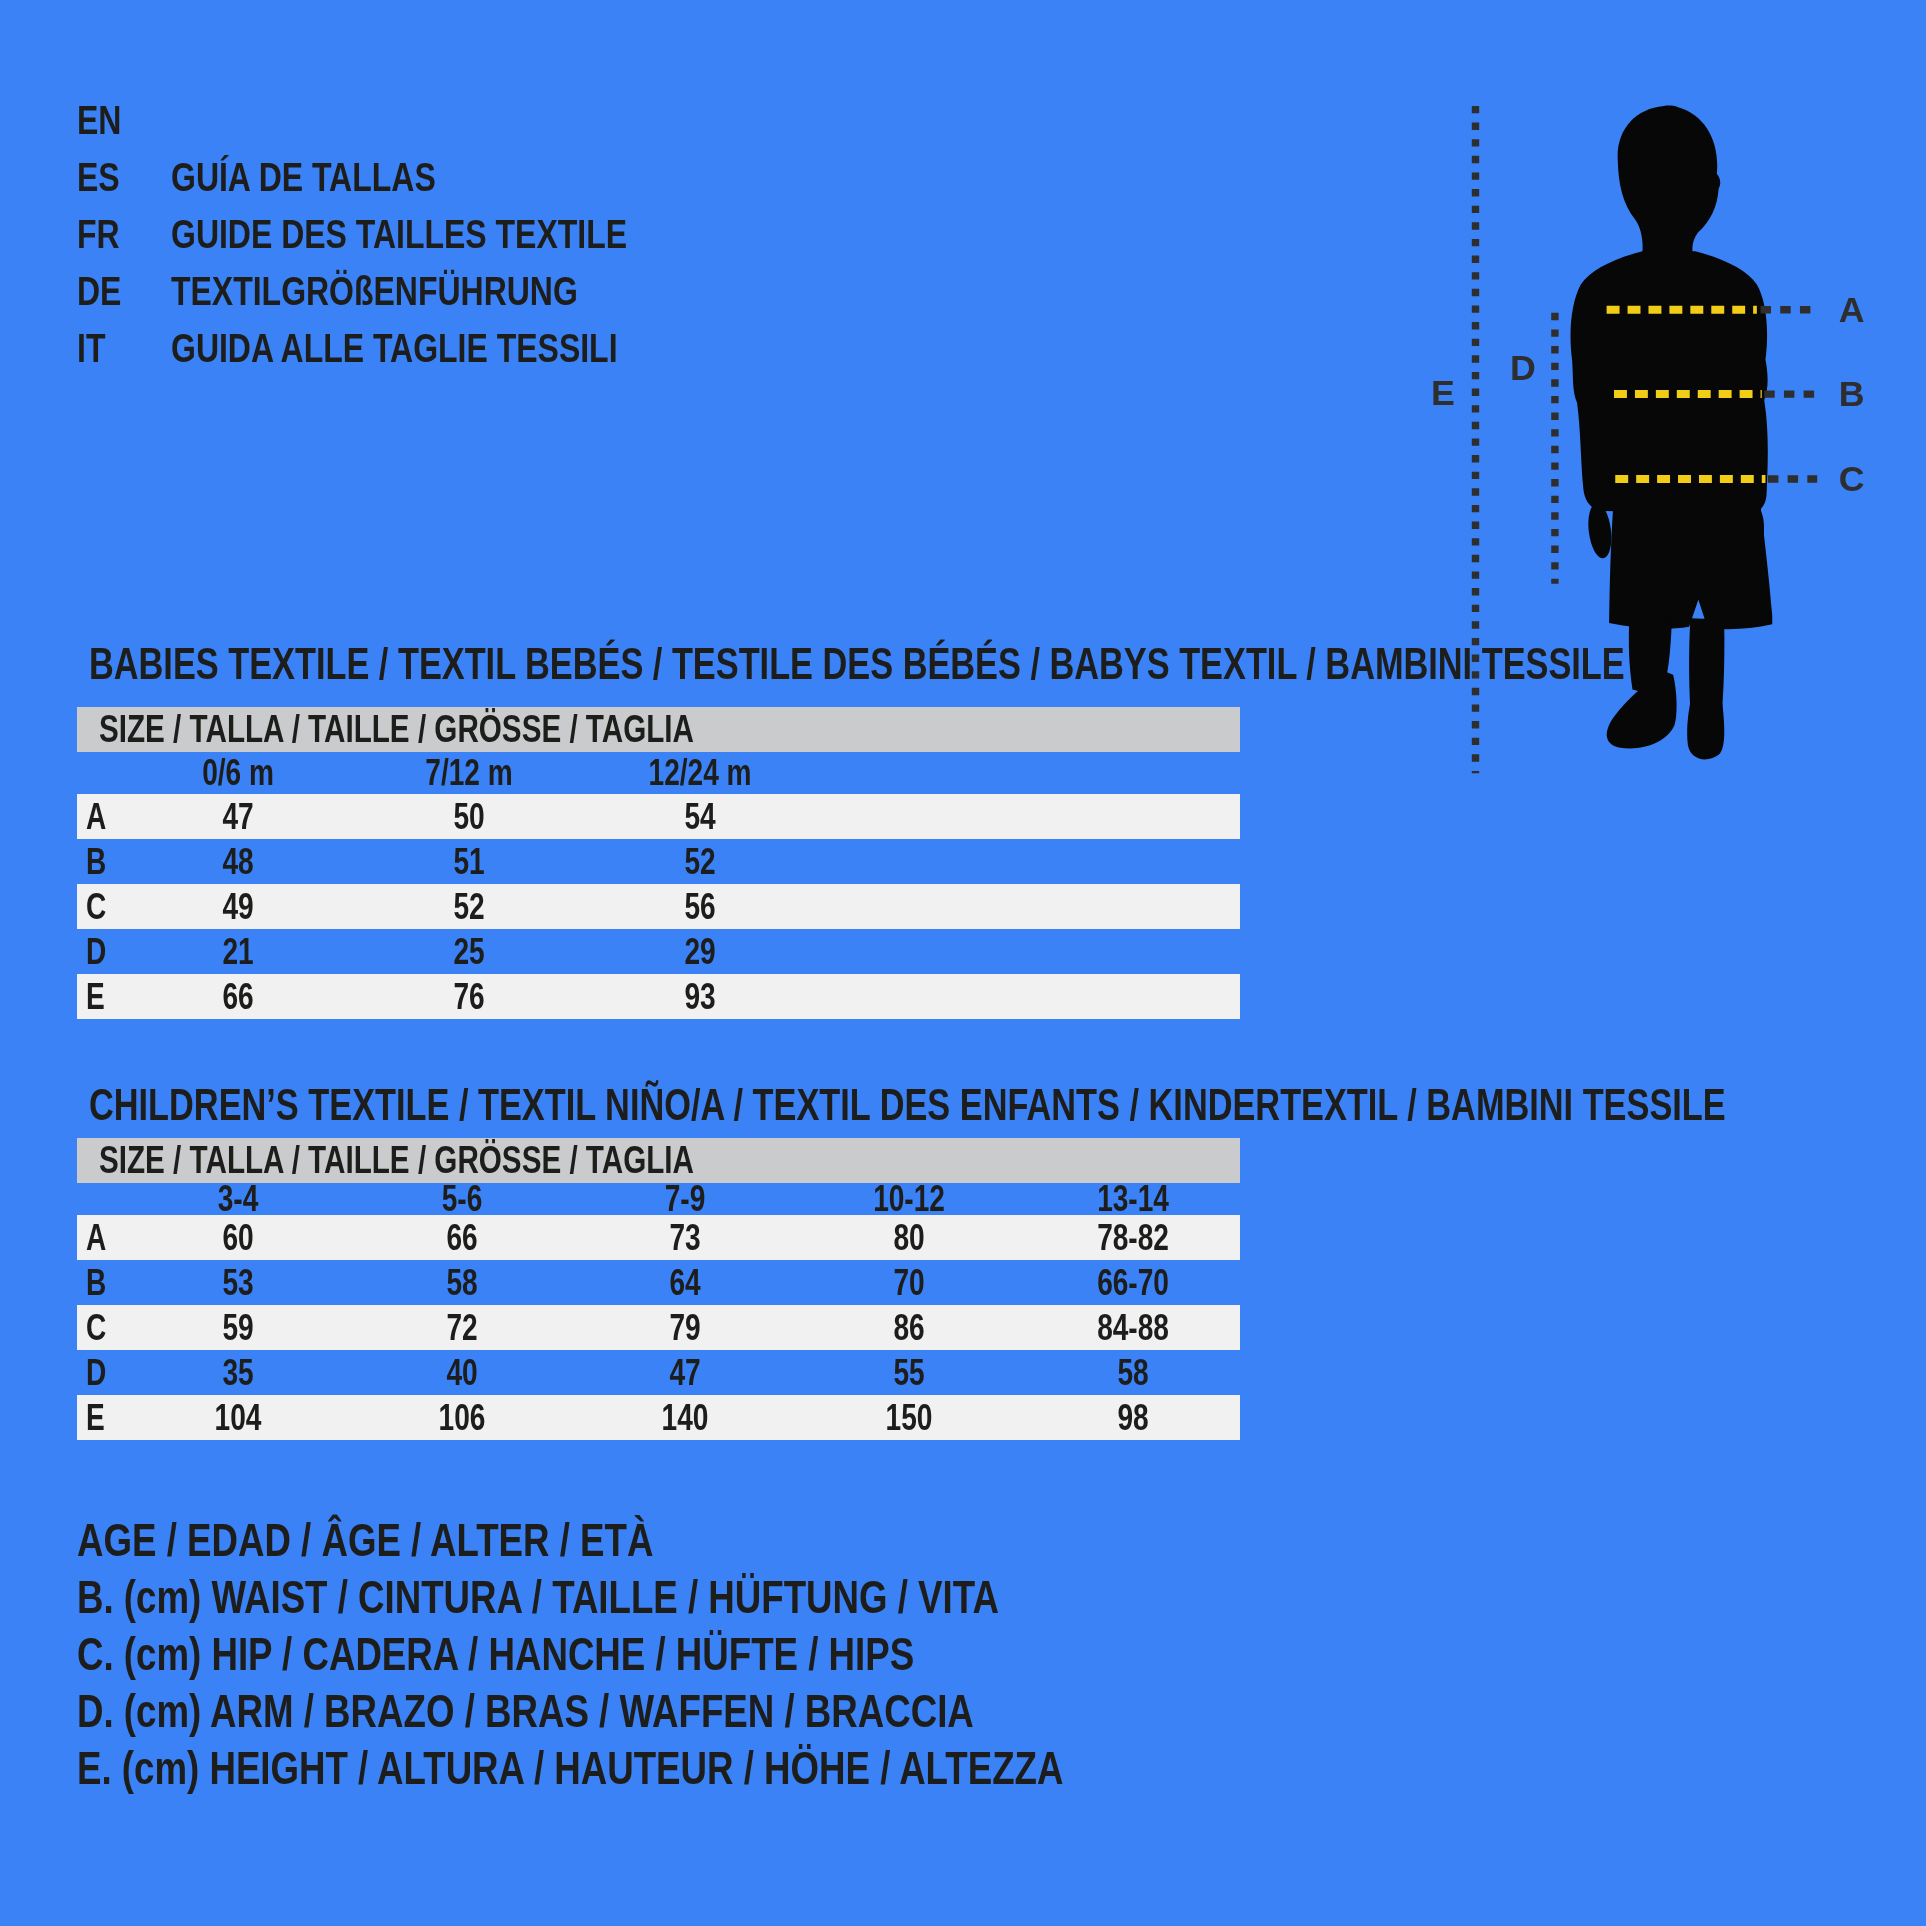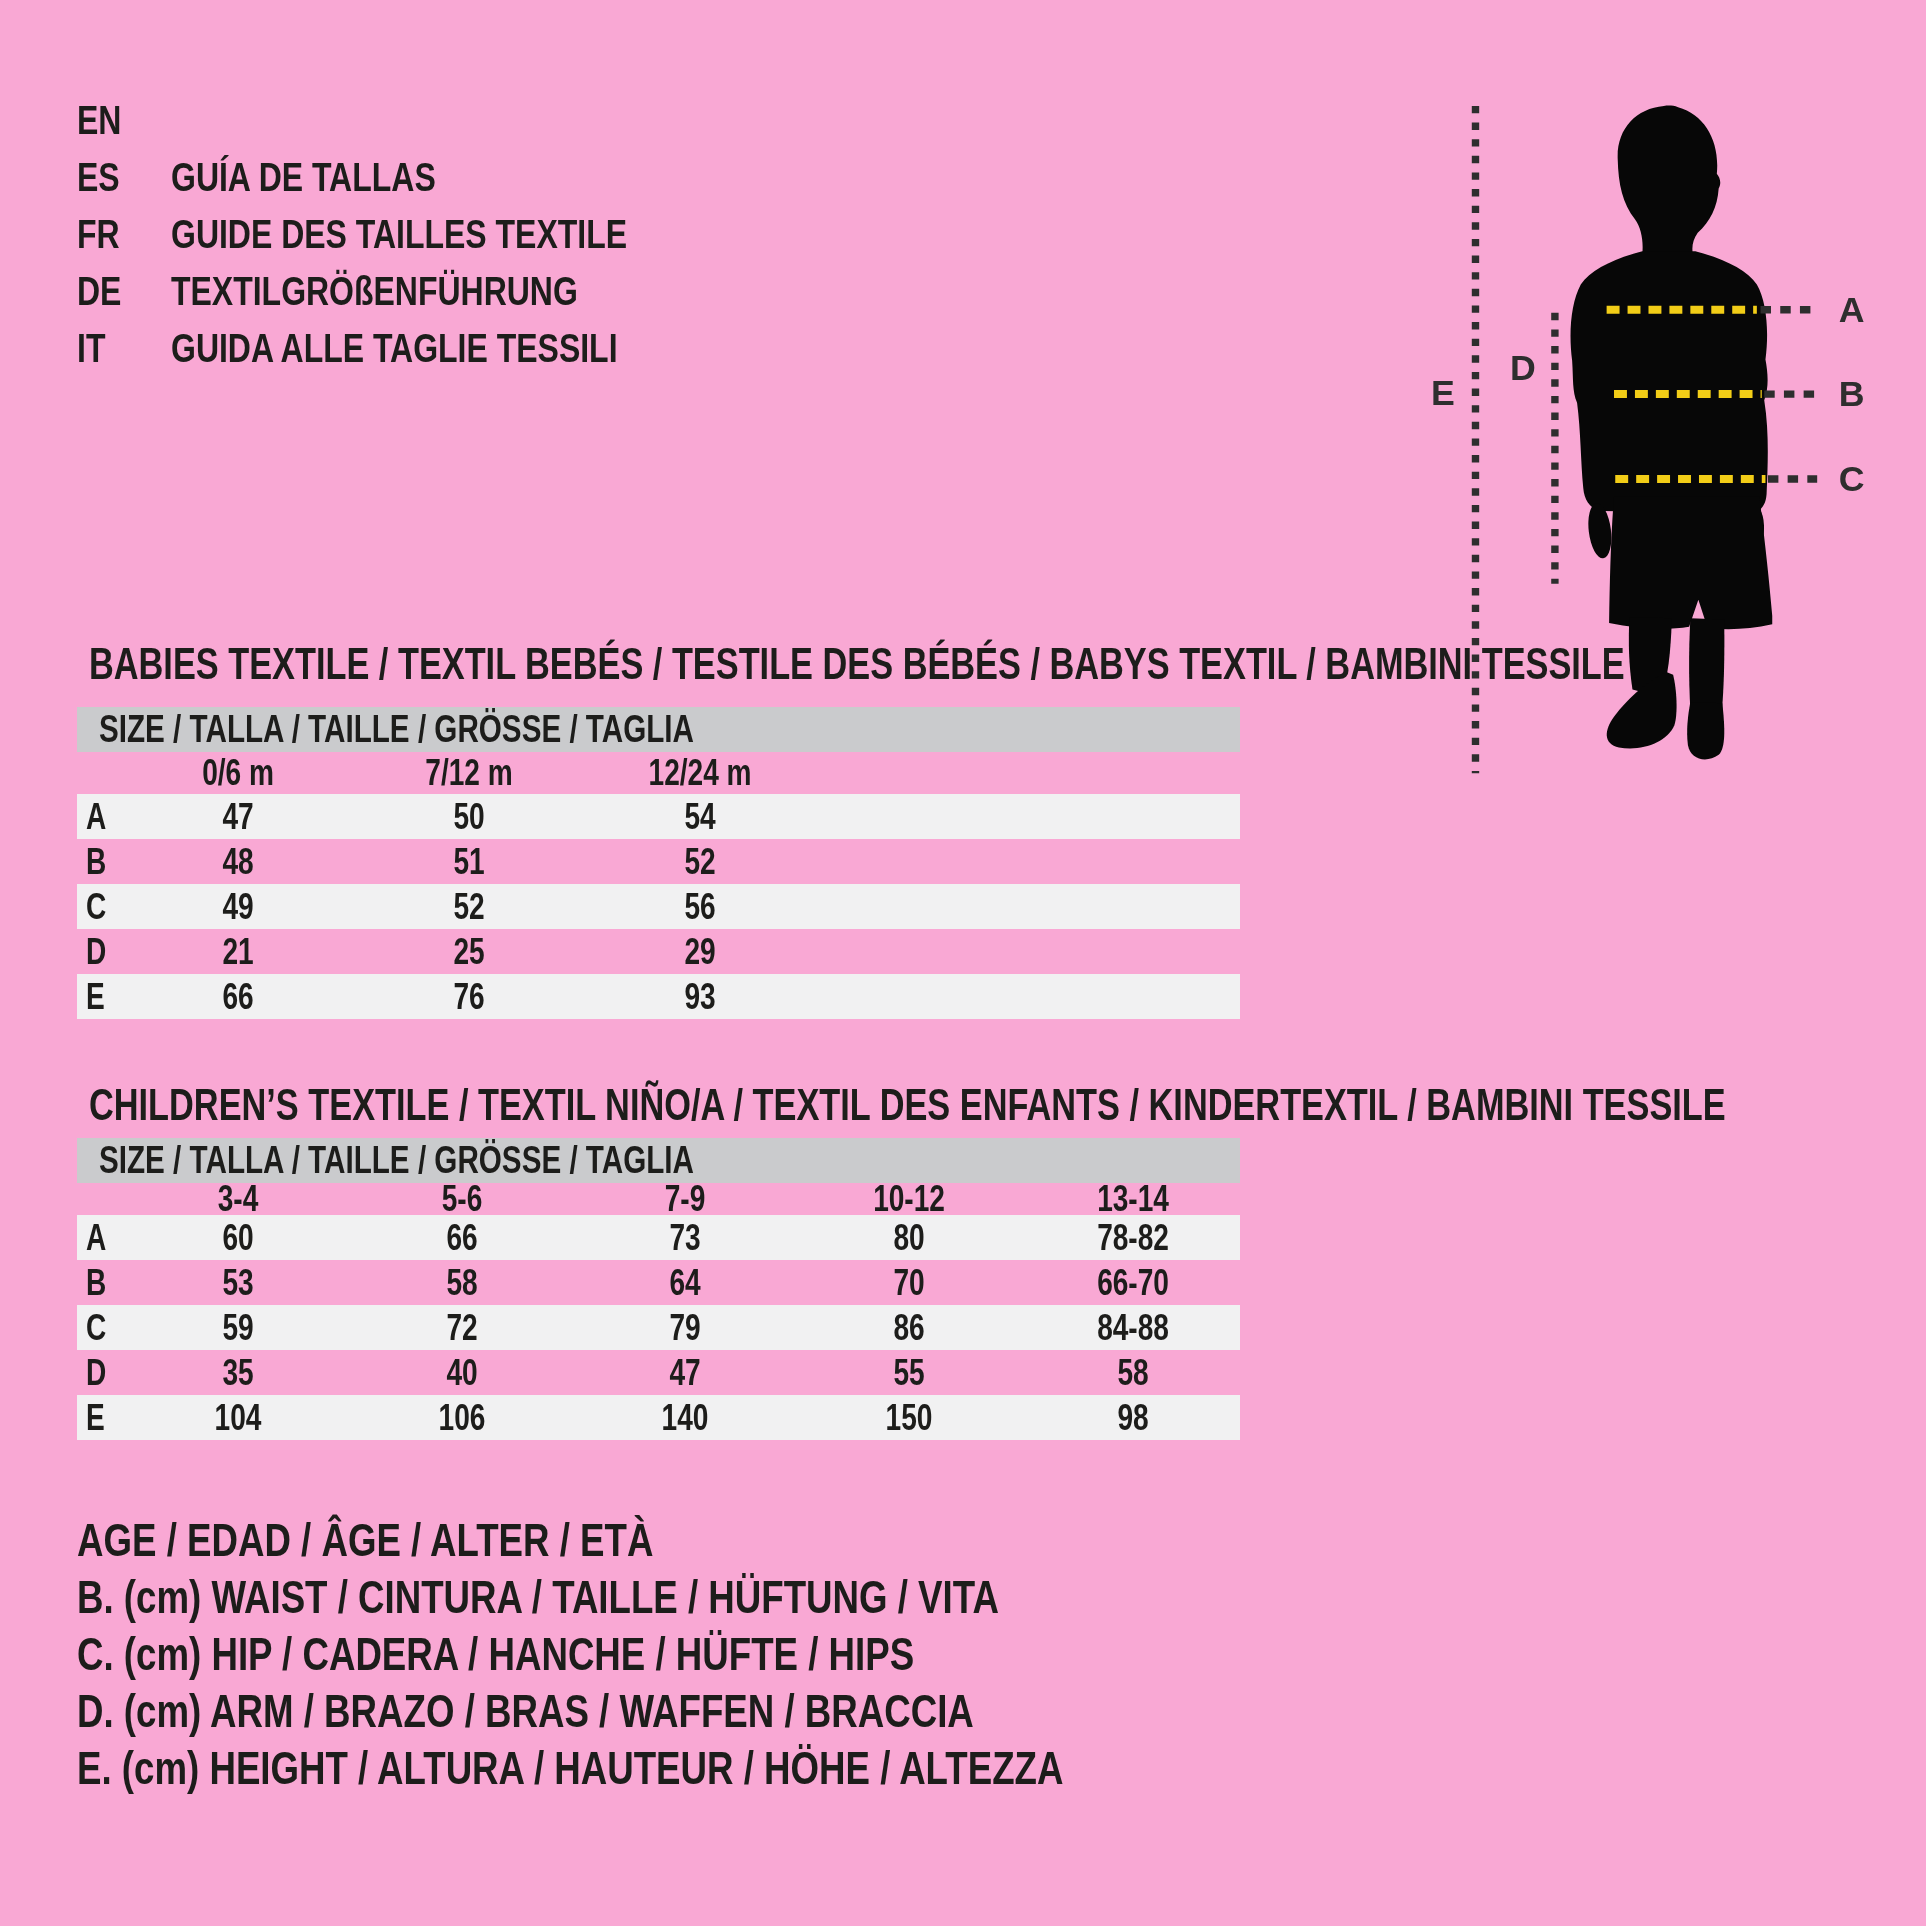--- a/index.html
+++ b/index.html
@@ -1,17 +1,17 @@
 <!DOCTYPE html>
 <html style="font-size:10px"><head>
 <meta charset="utf-8">
 <style>
   html,body{margin:0;padding:0;background:#fff;}
   .page{
-    position:relative;width:1926px;height:1926px;background:#f9a8d4;
+    position:relative;width:1926px;height:1926px;background:#3b82f6;
     font-family:"Liberation Sans",sans-serif;font-weight:700;color:#1d1d1b;
     overflow:hidden;
   }
   
   .cx{display:inline-block;transform:scaleX(.78);transform-origin:0 50%;white-space:nowrap;}
   .cxc{transform:scaleX(.78);transform-origin:50% 50%;white-space:nowrap;}
 
   
   .langs{position:absolute;left:77px;top:92px;font-size:41px;line-height:57px;}
   .lang-row{display:flex;}

